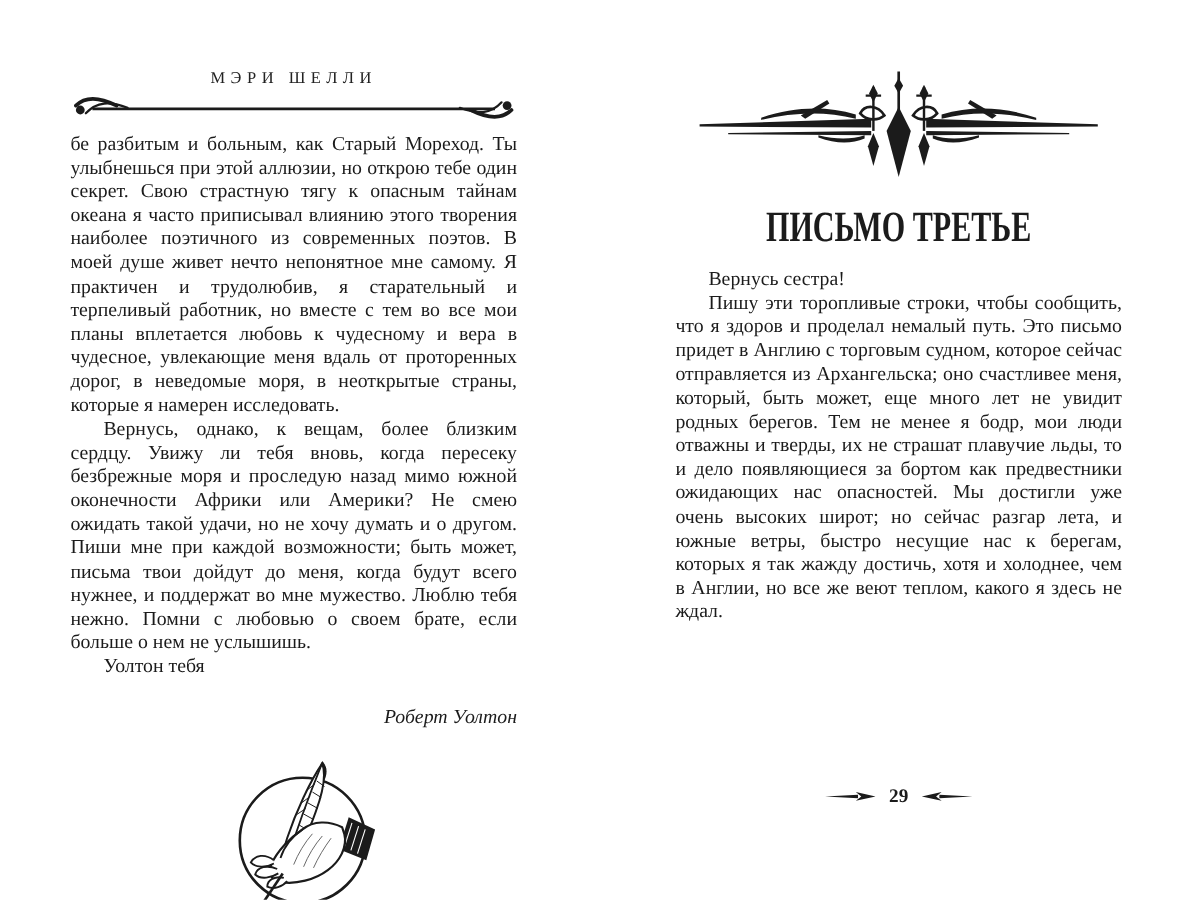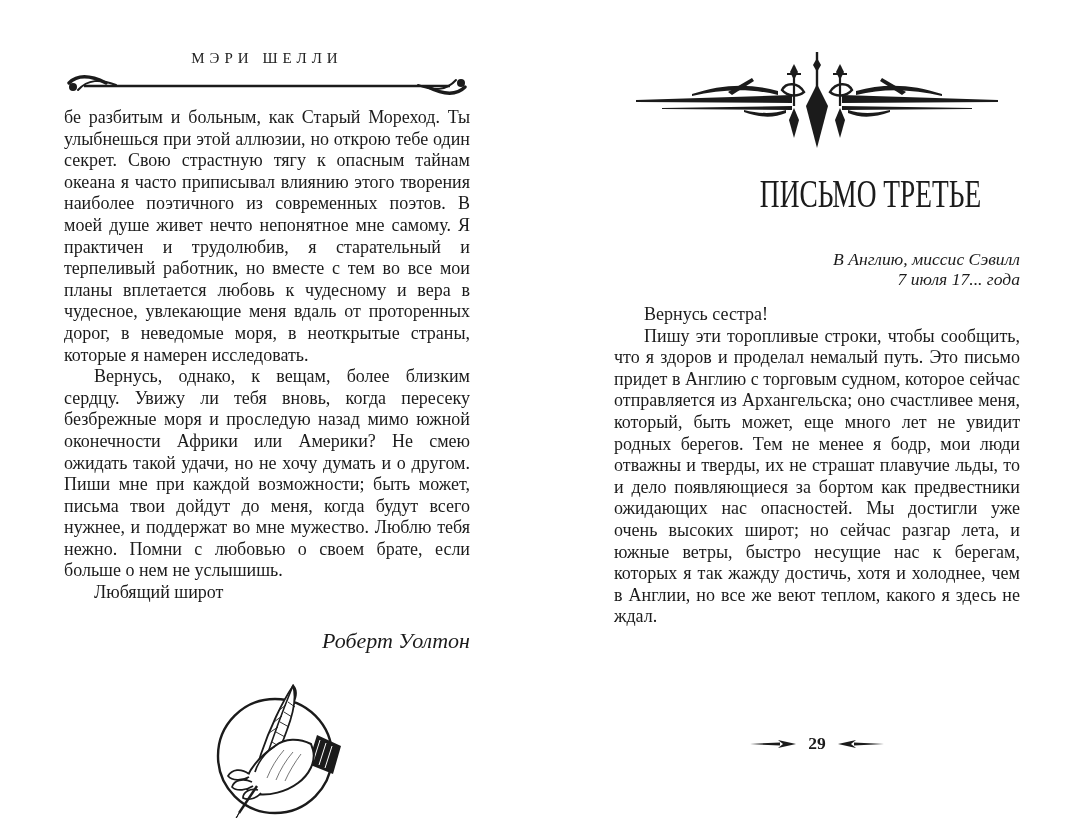--- a/index.html
+++ b/index.html
@@ -5,21 +5,21 @@
   html, body { margin: 0; padding: 0; }
   body {
     width: 1092px; height: 818px;
     background: #ffffff;
     font-family: "Liberation Serif", serif;
     color: #1b1b1b;
     overflow: hidden;
   }
   .spread { position: relative; width: 1092px; height: 818px; background: #ffffff; }
 
-  .page { position: absolute; top: 4px; width: 406px; height: 606px; }
+  .page { position: absolute; top: 17px; width: 406px; height: 606px; }
   .page-left  { left: 64px; }
   .page-right { left: 614px; }
 
   
   .running-head {
     margin-top: 46px;
     text-align: center;
     font-size: 15px;
     letter-spacing: 5px;
     color: #222;
@@ -32,34 +32,34 @@
     text-align: justify;
     color: #1b1b1b;
   }
   .body-text p { margin: 0; text-indent: 30px; }
   .body-text p.continuation { text-indent: 0; }
 
   .signature {
     margin-top: 24px;
     text-align: right;
     font-style: italic;
-    font-size: 22px;
+    font-size: 18px;
     color: #1b1b1b;
   }
 
   .illustration-wrap { width: 168px; margin: 26px auto 0 auto; position: relative; left: 6px; }
   .illustration-wrap svg { display: block; }
 
   
   .gothic-ornament { display: block; margin: 46px auto 0 auto; width: 370px; height: 100px; }
 
   .chapter-title {
     margin-top: 22px;
-    text-align: right;
-    font-weight: normal;
+    text-align: center;
+    font-weight: bold;
     font-size: 37px;
     letter-spacing: 0px;
     white-space: nowrap;
   }
   .chapter-title .condense {
     display: inline-block;
     transform: scale(0.74, 1.06);
     transform-origin: center;
   }
 
@@ -69,21 +69,21 @@
     font-style: italic;
     font-size: 17.6px;
     line-height: 20px;
     color: #1b1b1b;
   }
 
   .right-body { margin-top: 15px; }
 
   .page-footer {
     position: absolute;
-    left: 614px; top: 733px; width: 406px;
+    left: 614px; top: 713px; width: 406px;
     display: flex; justify-content: center; align-items: center;
     gap: 12px;
   }
   .page-number { font-size: 17.5px; font-weight: bold; color: #1b1b1b; }
   .page-marker { width: 46px; height: 10px; }
 </style>
 </head>
 <body>
 
 <div class="spread">
@@ -106,21 +106,21 @@
           <circle cx="9" cy="12" r="4" fill="#1b1b1b" stroke="none"></circle>
           <path d="M5 16 C14 25 26 24 42 16" stroke-width="3.4" stroke-linecap="round"></path>
           <path d="M14 9 C24 20 36 20 52 14" stroke-width="2" stroke-linecap="round"></path>
         </g>
       </g>
     </svg>
 
     <div class="body-text">
       <p class="continuation">бе разбитым и больным, как Старый Мореход. Ты улыбнешься при этой аллюзии, но открою тебе один секрет. Свою страстную тягу к опасным тайнам океана я часто приписывал влиянию этого творения наиболее поэтичного из современных поэтов. В моей душе живет нечто непонятное мне самому. Я практичен и трудолюбив, я старательный и терпеливый работник, но вместе с тем во все мои планы вплетается любовь к чудесному и вера в чудесное, увлекающие меня вдаль от проторенных дорог, в неведомые моря, в неоткрытые страны, которые я намерен исследовать.</p>
       <p>Вернусь, однако, к вещам, более близким сердцу. Увижу ли тебя вновь, когда пересеку безбрежные моря и проследую назад мимо южной оконечности Африки или Америки? Не смею ожидать такой удачи, но не хочу думать и о другом. Пиши мне при каждой возможности; быть может, письма твои дойдут до меня, когда будут всего нужнее, и поддержат во мне мужество. Люблю тебя нежно. Помни с любовью о своем брате, если больше о нем не услышишь.</p>
-      <p>Любящий широт</p>
+      <p>Уолтон тебя</p>
     </div>
 
     <div class="signature">Роберт Уолтон</div>
 
     <div class="illustration-wrap">
       <svg width="168" height="160" viewBox="0 0 168 160" xmlns="http://www.w3.org/2000/svg">
 
         <circle cx="86" cy="76" r="57" fill="none" stroke="#1b1b1b" stroke-width="2.4"></circle>
 
         <g>
@@ -207,24 +207,20 @@
 
         <path d="M172 42 C166 32 154 32 150 40 C156 47 166 47 172 42 Z" fill="none" stroke="#1b1b1b" stroke-width="2.4"></path>
         <path d="M198 42 C204 32 216 32 220 40 C214 47 204 47 198 42 Z" fill="none" stroke="#1b1b1b" stroke-width="2.4"></path>
       </g>
     </svg>
 
     <div class="chapter-title">
       <span class="condense">ПИСЬМО ТРЕТЬЕ</span>
     </div>
 
-    <div class="address-block">
-      <div>В Англию, миссис Сэвилл</div>
-      <div>7 июля 17... года</div>
-    </div>
 
     <div class="body-text right-body">
       <p>Вернусь сестра!</p>
       <p>Пишу эти торопливые строки, чтобы сообщить, что я здоров и проделал немалый путь. Это письмо придет в Англию с торговым судном, которое сейчас отправляется из Архангельска; оно счастливее меня, который, быть может, еще много лет не увидит родных берегов. Тем не менее я бодр, мои люди отважны и тверды, их не страшат плавучие льды, то и дело появляющиеся за бортом как предвестники ожидающих нас опасностей. Мы достигли уже очень высоких широт; но сейчас разгар лета, и южные ветры, быстро несущие нас к берегам, которых я так жажду достичь, хотя и холоднее, чем в Англии, но все же веют теплом, какого я здесь не ждал.</p>
     </div>
   </div>
 
   <div class="page-footer">
     <svg class="page-marker" viewBox="0 0 46 10" xmlns="http://www.w3.org/2000/svg">
       <polygon points="0,5 30,3.4 30,6.6" fill="#1b1b1b"></polygon>

